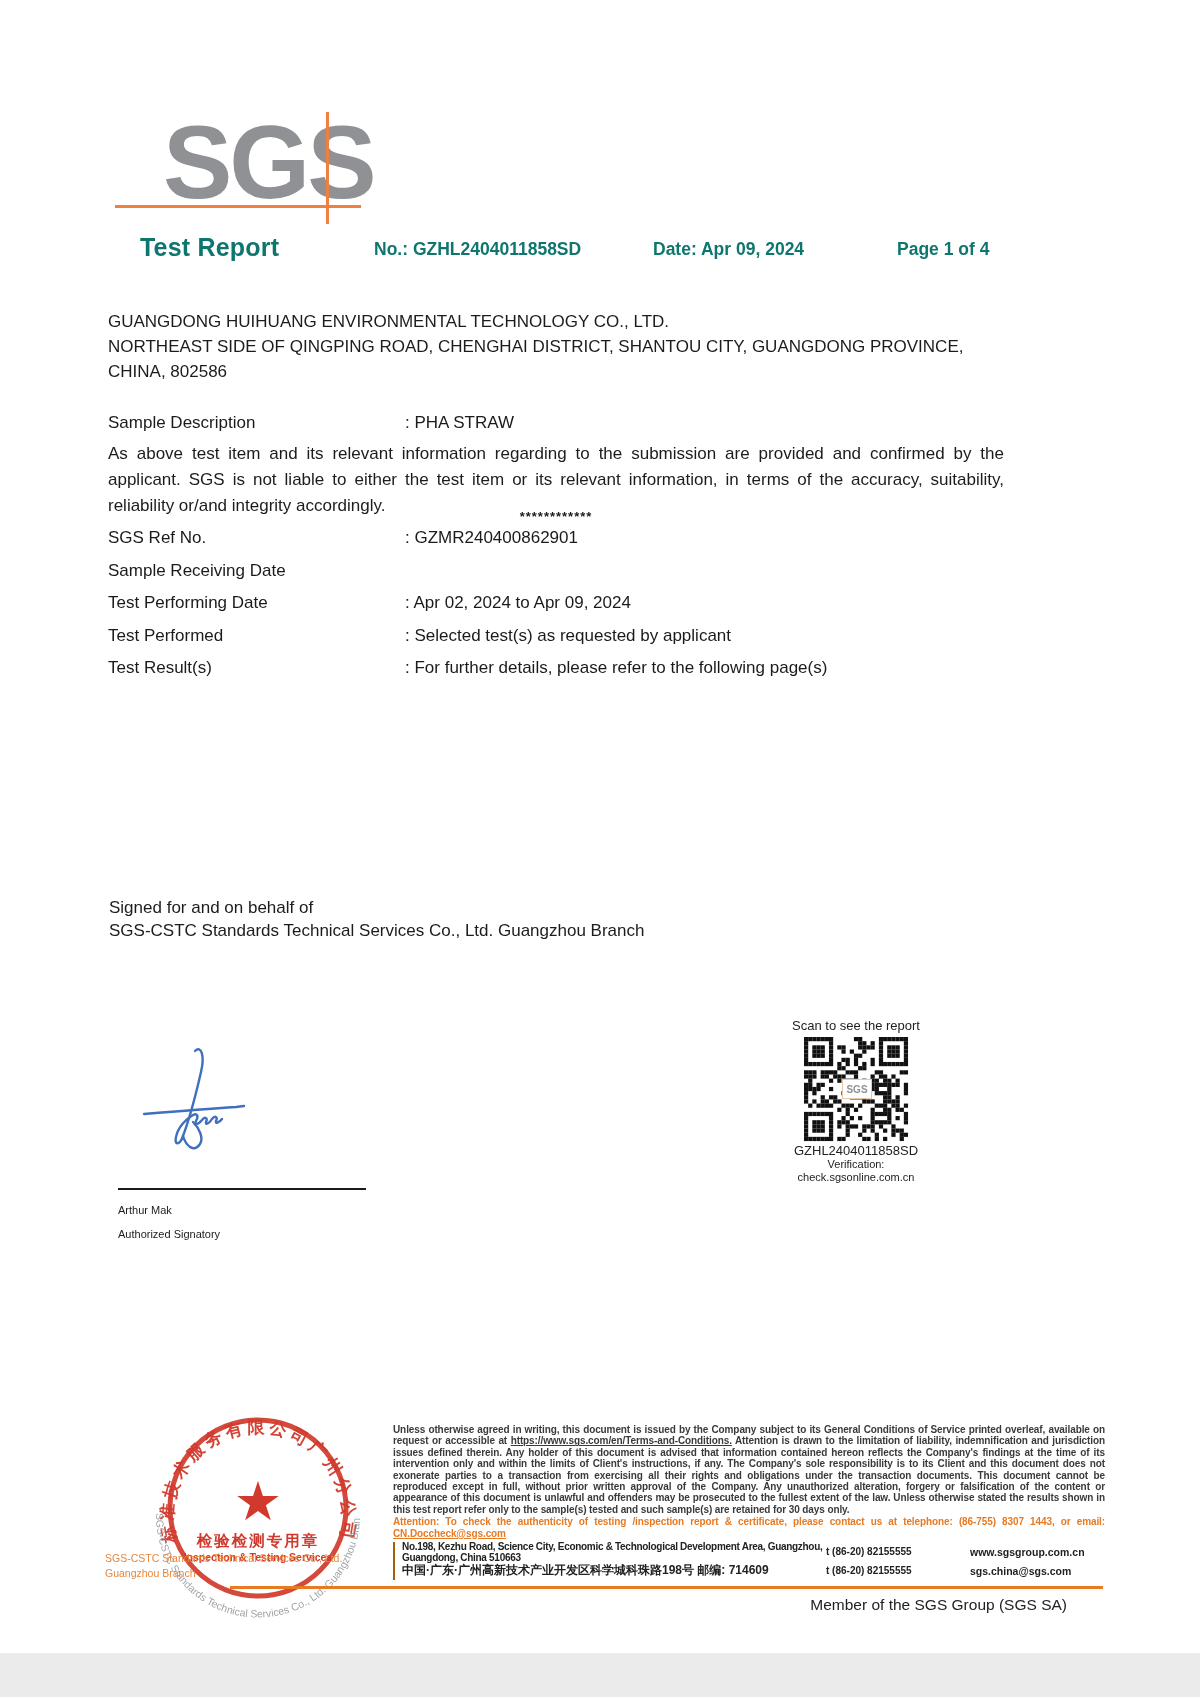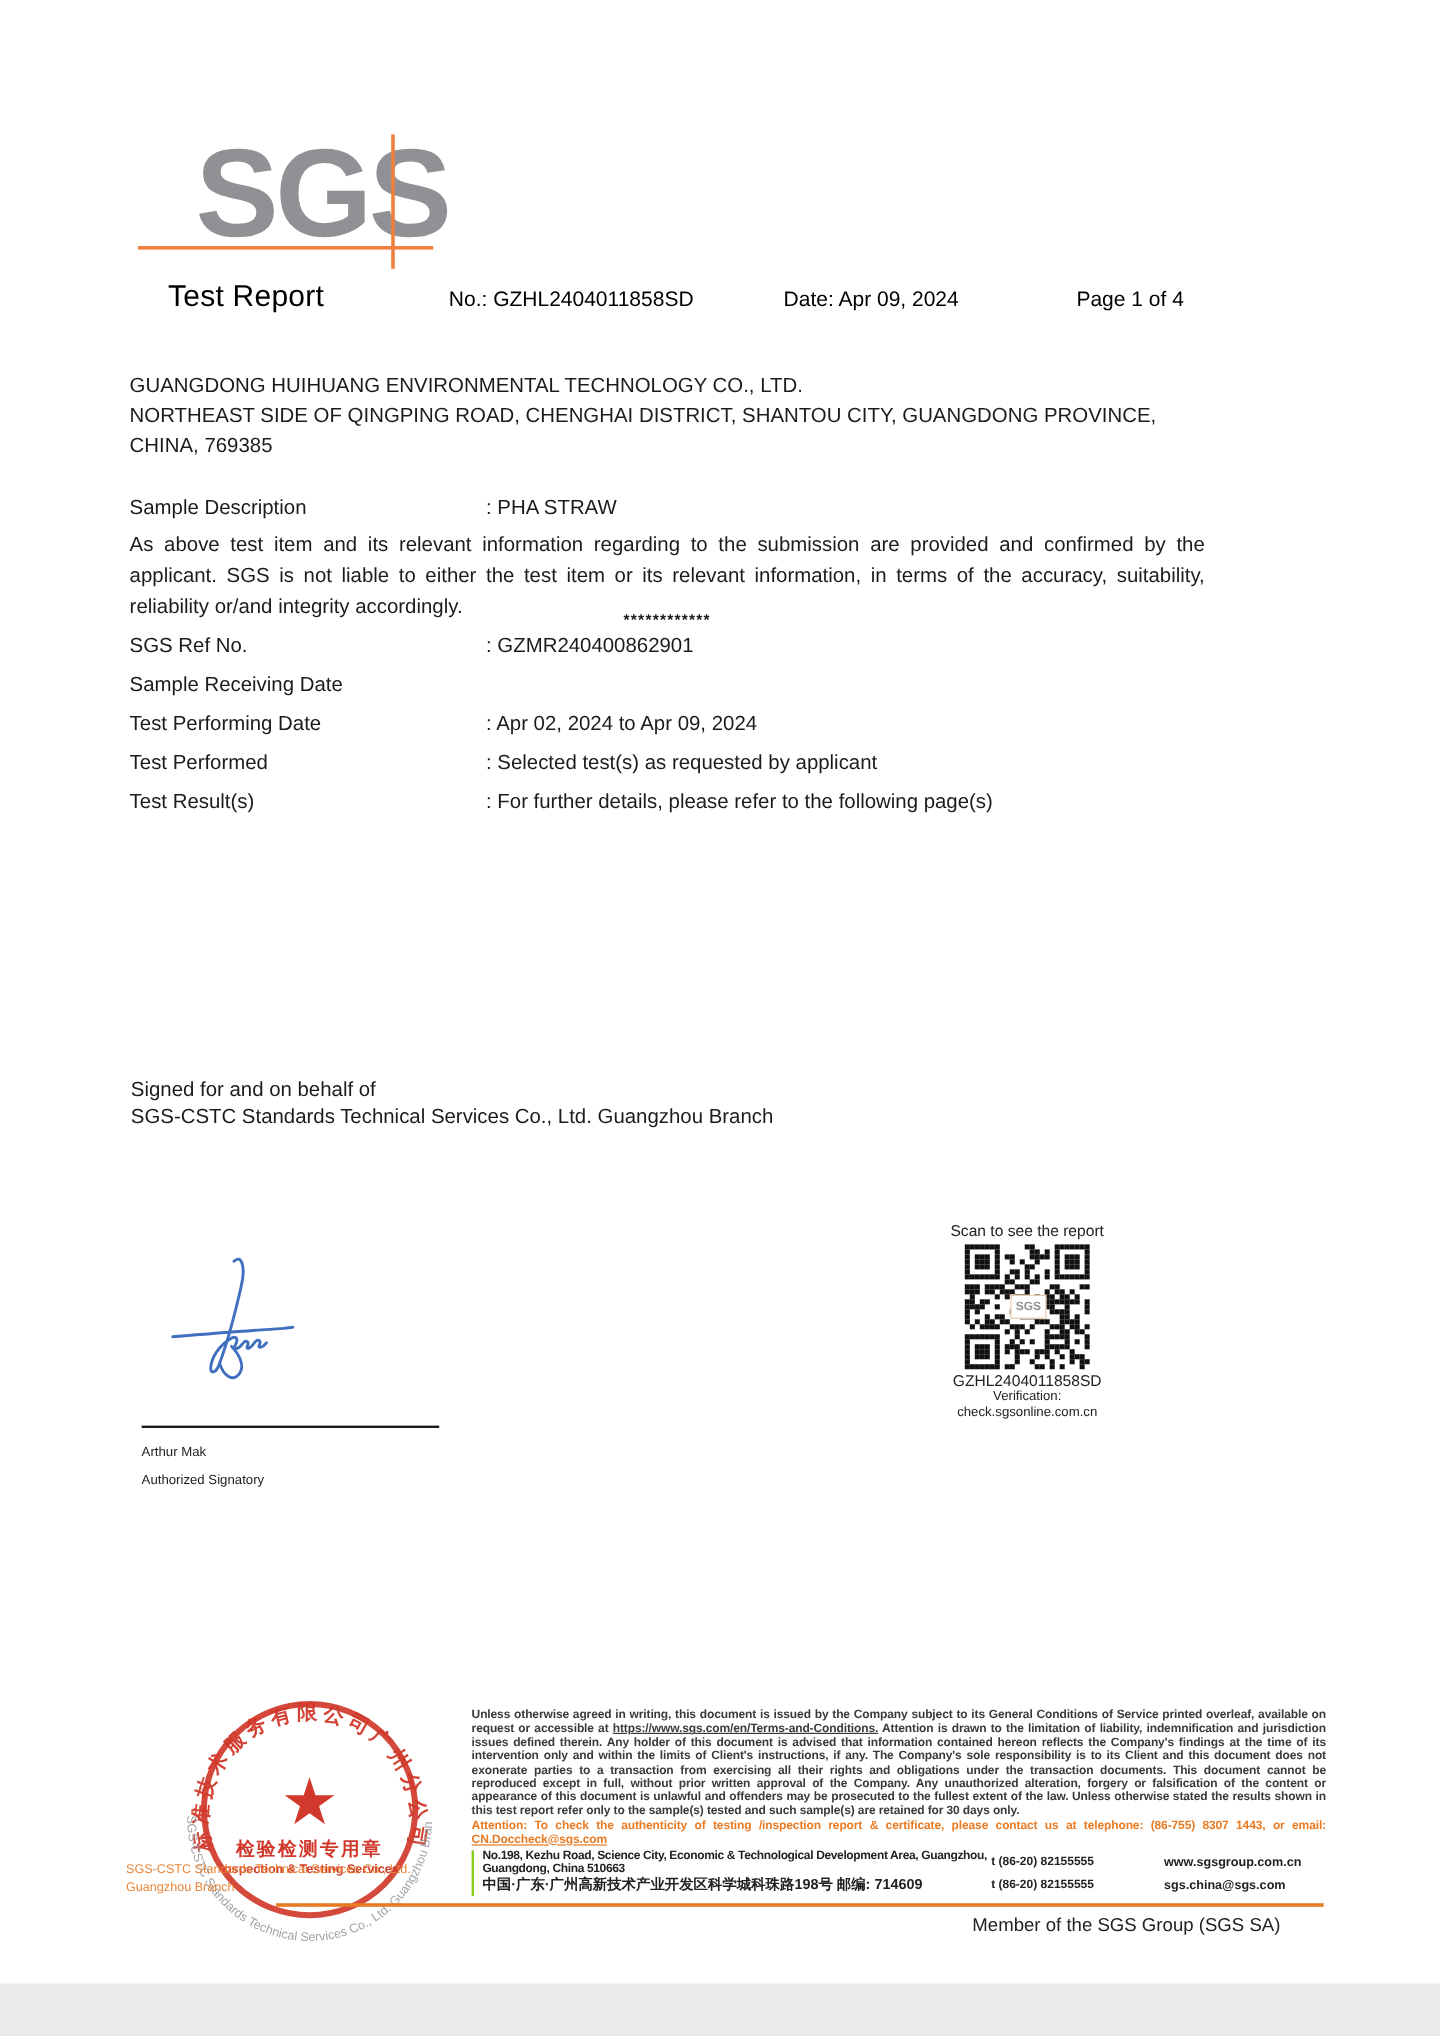--- a/index.html
+++ b/index.html
@@ -6,21 +6,21 @@
   body{font-family:"Liberation Sans", sans-serif; color:#1b1b1b;}
   #page{position:relative;width:1200px;height:1697px;background:#ffffff;overflow:hidden;}
   .abs{position:absolute;}
 
   
   .logo-text{font-size:104px;font-weight:700;color:#8f9194;letter-spacing:-3px;line-height:1;}
   .logo-vline{width:3px;height:112px;background:#ef8040;}
   .logo-hline{width:246px;height:3px;background:#ef8040;}
 
   
-  .hdr{font-weight:400;color:#000000;white-space:nowrap;}
+  .hdr{font-weight:700;color:#0f766e;white-space:nowrap;}
   .hdr-title{font-size:25px;letter-spacing:0.2px;}
   .hdr-item{font-size:17.5px;}
 
   
   .body-txt{font-size:17px;line-height:25px;color:#1c1c1c;}
   .para{font-size:17px;line-height:26px;text-align:justify;color:#1c1c1c;}
   .stars{font-size:13px;font-weight:700;letter-spacing:1px;text-align:center;}
   .frow{display:flex;font-size:17px;margin-bottom:12.5px;}
   .flabel{width:297px;flex:none;}
   .fvalue{flex:1;}
@@ -38,21 +38,21 @@
   
   .sig-line{width:248px;height:2px;background:#1b1b1b;}
   .sig-name{font-size:11px;line-height:24px;color:#1c1c1c;}
 
   
   .legal{width:712px;font-size:10px;font-weight:600;line-height:11.4px;color:#3a3a3a;
     text-align:justify;letter-spacing:-0.1px;}
   .legal .lnk{text-decoration:underline;}
   .attention{color:#e87a22;font-weight:700;margin-top:1px;}
   .attention .lnk{text-decoration:underline;}
-  .addr-rows{margin-top:3px;border-left:2px solid #84cc16;padding-left:7px;width:703px;}
+  .addr-rows{margin-top:3px;border-left:2px solid #a16207;padding-left:7px;width:703px;}
   .addr-row{display:flex;align-items:center;height:19px;}
   .addr-en{flex:1;font-size:10px;font-weight:600;letter-spacing:-0.3px;color:#222;}
   .addr-cn{flex:1;font-size:12px;font-weight:600;color:#222;}
   .addr-tel{width:144px;flex:none;font-size:10px;font-weight:600;color:#222;}
   .addr-web{width:135px;flex:none;font-size:10.5px;font-weight:600;color:#222;}
   .orange-rule{height:3px;background:#e87a22;}
   .member{font-size:15.5px;color:#222;}
   .branch-orange{font-size:10.5px;line-height:15px;color:#e8863a;}
   .bottom-band{background:#ebebeb;}
 
@@ -70,21 +70,21 @@
   </div>
 
   <div class="abs hdr hdr-title" style="left:140px;top:233px;">Test Report</div>
   <div class="abs hdr hdr-item" style="left:374px;top:239px;">No.: GZHL2404011858SD</div>
   <div class="abs hdr hdr-item" style="left:653px;top:239px;">Date:  Apr 09, 2024</div>
   <div class="abs hdr hdr-item" style="left:897px;top:239px;">Page 1 of 4</div>
 
   <div class="abs body-txt" style="left:108px;top:309px;width:920px;">
     <div>GUANGDONG HUIHUANG ENVIRONMENTAL TECHNOLOGY CO., LTD.</div>
     <div>NORTHEAST SIDE OF QINGPING ROAD, CHENGHAI DISTRICT, SHANTOU CITY, GUANGDONG PROVINCE,</div>
-    <div>CHINA, 769385</div>
+    <div>CHINA, 802586</div>
   </div>
 
   <div class="abs frow" style="left:108px;top:413px;width:900px;">
     <div class="flabel">Sample Description</div>
     <div class="fvalue">: PHA STRAW</div>
   </div>
 
   <div class="abs para" style="left:108px;top:441px;width:896px;">As above test item and its relevant information regarding to the submission are provided and confirmed by the applicant. SGS is not liable to either the test item or its relevant information, in terms of the accuracy, suitability, reliability or/and integrity accordingly.</div>
 
   <div class="abs stars" style="left:108px;top:509px;width:896px;">************</div>

